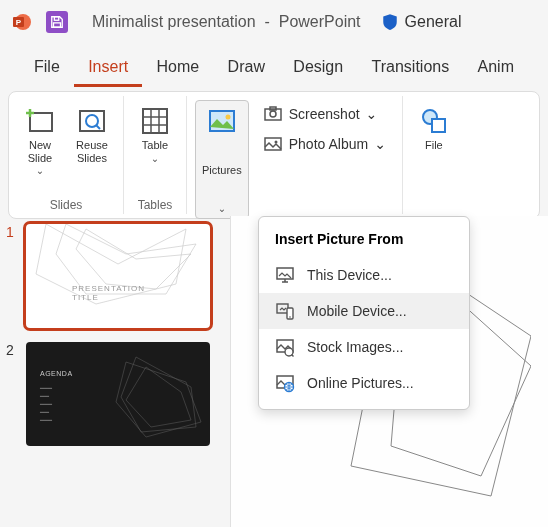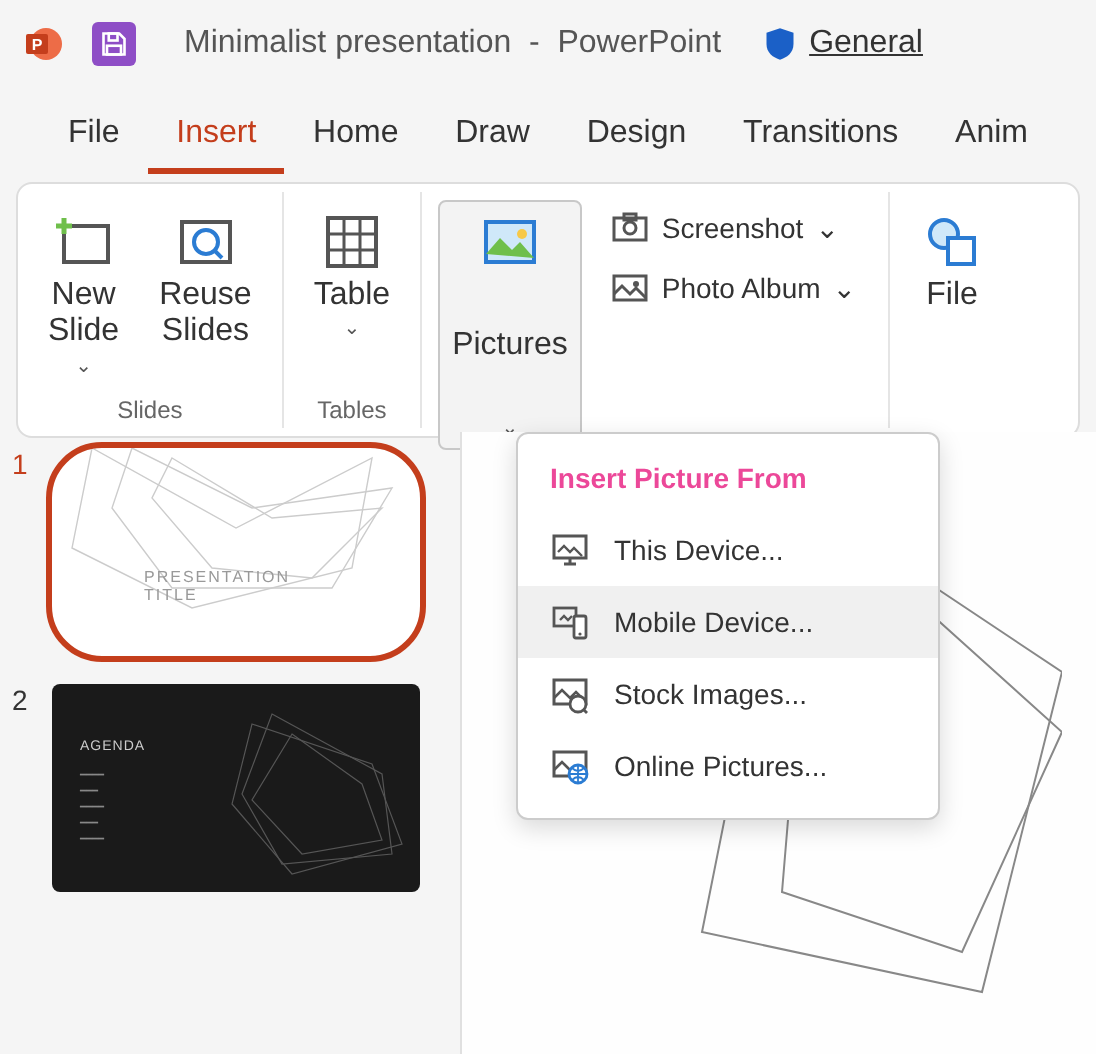--- a/index.html
+++ b/index.html
@@ -2,57 +2,57 @@
 <html><head>
 <meta charset="utf-8">
 <style>
 * { margin: 0; padding: 0; box-sizing: border-box; font-family: 'Segoe UI', Arial, sans-serif; }
 body { background: #f5f5f5; width: 548px; height: 527px; overflow: hidden; position: relative; }
 
 .titlebar { display: flex; align-items: center; padding: 8px 12px; gap: 14px; height: 44px; }
 .app-icon { width: 20px; height: 20px; display: flex; align-items: center; justify-content: center; }
 .save-icon { width: 22px; height: 22px; background: #8e4ec6; border-radius: 3px; display: flex; align-items: center; justify-content: center; }
 .title-text { font-size: 16px; color: #555; margin-left: 10px; text-align: right; }
-.shield-badge { display: flex; align-items: center; gap: 6px; margin-left: 6px; font-size: 16px; color: #333; text-decoration: underline; }
+.shield-badge { display: flex; align-items: center; gap: 6px; margin-left: 6px; font-size: 16px; color: #333; }
 
 .tabs { display: flex; gap: 0; padding: 8px 20px 0 20px; justify-content: space-between; }
 .tab { padding: 6px 14px 8px 14px; font-size: 16px; color: #333; cursor: pointer; border-bottom: 3px solid transparent; }
 .tab.active { color: #c43e1c; border-bottom-color: #c43e1c; font-weight: 400; }
 
 .ribbon { display: flex; background: #fff; border: 1px solid #ddd; border-radius: 8px; margin: 4px 8px; padding: 4px 0; height: 128px; }
 .ribbon-group { display: flex; flex-direction: column; align-items: center; padding: 4px 8px 2px 8px; border-right: 1px solid #e5e5e5; }
 .ribbon-group:last-child { border-right: none; }
 .ribbon-controls { display: flex; gap: 6px; flex: 1; align-items: flex-start; }
 .ribbon-btn { display: flex; flex-direction: column; align-items: center; padding: 4px 6px; cursor: pointer; border-radius: 4px; border: 1px solid transparent; background: transparent; }
 .ribbon-btn.active { background: #f3f3f3; border: 1px solid #c8c8c8; gap: 25px; }
 .ribbon-btn .icon-lg { width: 32px; height: 32px; margin-bottom: 2px; }
-.ribbon-btn .label { font-size: 16px; color: #333; line-height: 1.15; text-align: center; }
+.ribbon-btn .label { font-size: 11px; color: #333; line-height: 1.15; text-align: center; }
 .ribbon-btn .chev { font-size: 10px; color: #555; margin-top: 1px; }
 .group-label { font-size: 12px; color: #666; padding-top: 2px; }
 
 .mini-stack { display: flex; flex-direction: column; gap: 2px; }
 .mini-btn { display: flex; align-items: center; gap: 6px; padding: 4px 8px; font-size: 14px; color: #333; cursor: pointer; border-radius: 4px; }
 .mini-icon { width: 20px; height: 20px; }
 
 .workspace { display: flex; position: absolute; top: 216px; left: 0; right: 0; bottom: 0; }
 .thumbs { width: 230px; padding: 8px 10px 8px 6px; }
 .thumb-row { display: flex; align-items: flex-start; gap: 8px; margin-bottom: 14px; }
 .thumb-num { font-size: 14px; color: #c43e1c; width: 12px; }
 .thumb-num.dark { color: #333; }
 .thumb { width: 184px; height: 104px; border-radius: 4px; background: #fff; position: relative; overflow: hidden; }
-.thumb.selected { outline: 3px solid #c43e1c; border-radius: 25px; }
+.thumb.selected { outline: 3px solid #c43e1c; }
 .thumb.dark { background: #1a1a1a; }
 .thumb-title { position: absolute; bottom: 26px; left: 50%; transform: translateX(-50%); font-size: 8px; letter-spacing: 1px; color: #999; }
 .thumb-agenda { position: absolute; top: 28px; left: 14px; font-size: 7px; color: #ccc; letter-spacing: 0.5px; }
 .thumb-lines { position: absolute; top: 42px; left: 14px; font-size: 5px; color: #888; line-height: 1.6; }
 
 .canvas { flex: 1; background: #fefefe; position: relative; border-left: 1px solid #e0e0e0; }
 
 .dropdown { position: absolute; top: 216px; left: 258px; width: 212px; background: #fff; border: 1px solid #ccc; border-radius: 6px; box-shadow: 0 4px 12px rgba(0,0,0,0.15); padding: 8px 0; z-index: 100; }
-.dropdown-header { font-size: 14px; font-weight: 600; color: #ec4899; padding: 6px 16px 10px 16px; }
+.dropdown-header { font-size: 14px; font-weight: 600; color: #000000; padding: 6px 16px 10px 16px; }
 .dropdown-item { display: flex; align-items: center; gap: 12px; padding: 8px 16px; font-size: 14px; color: #333; cursor: pointer; }
 .dropdown-item:hover, .dropdown-item.hover { background: #f0f0f0; }
 .dropdown-item .dd-icon { width: 20px; height: 20px; flex-shrink: 0; }
 
 svg { display: block; }
 </style>
 </head>
 <body>
 
 <div class="titlebar">

